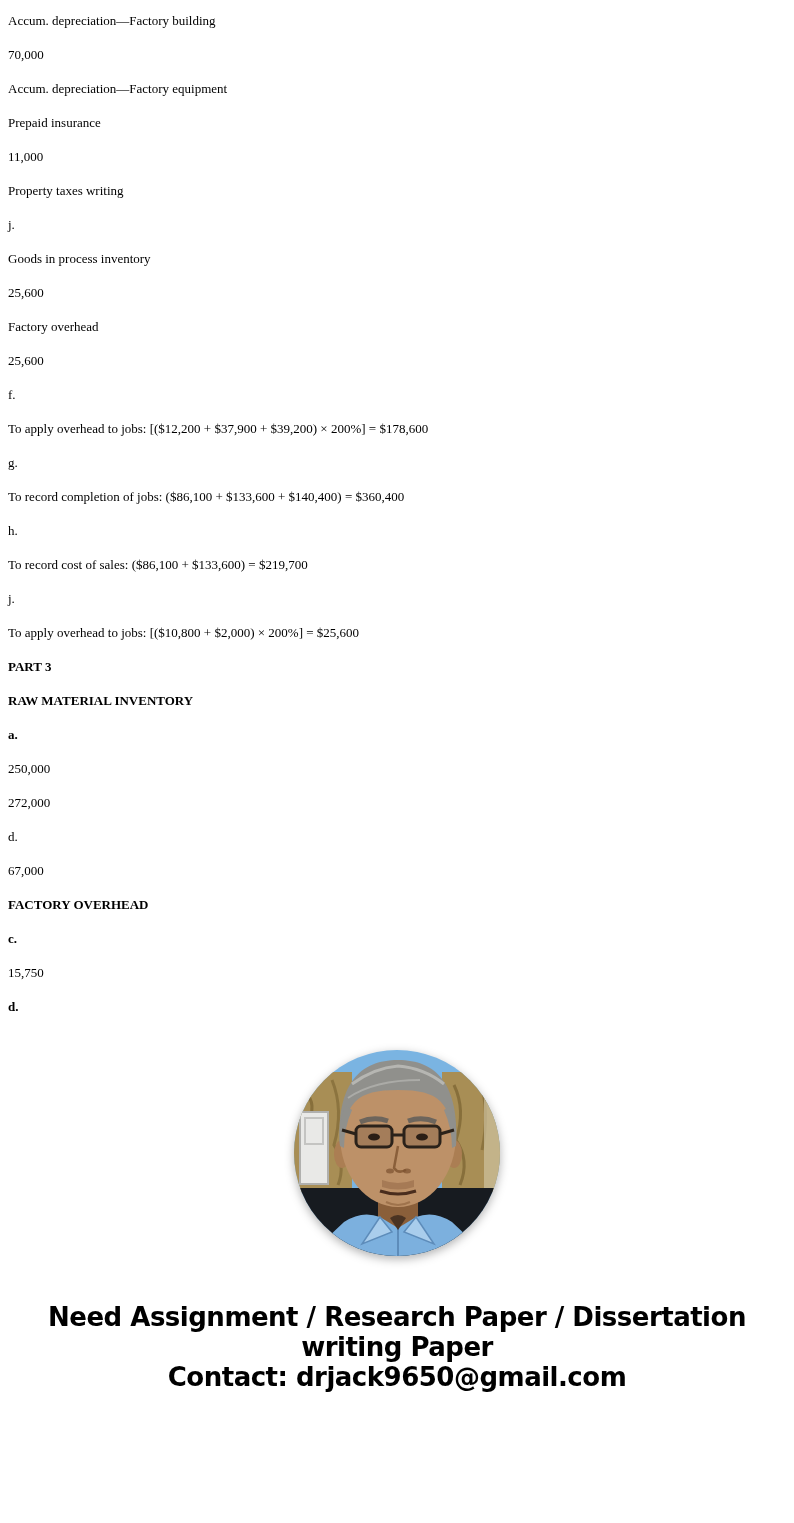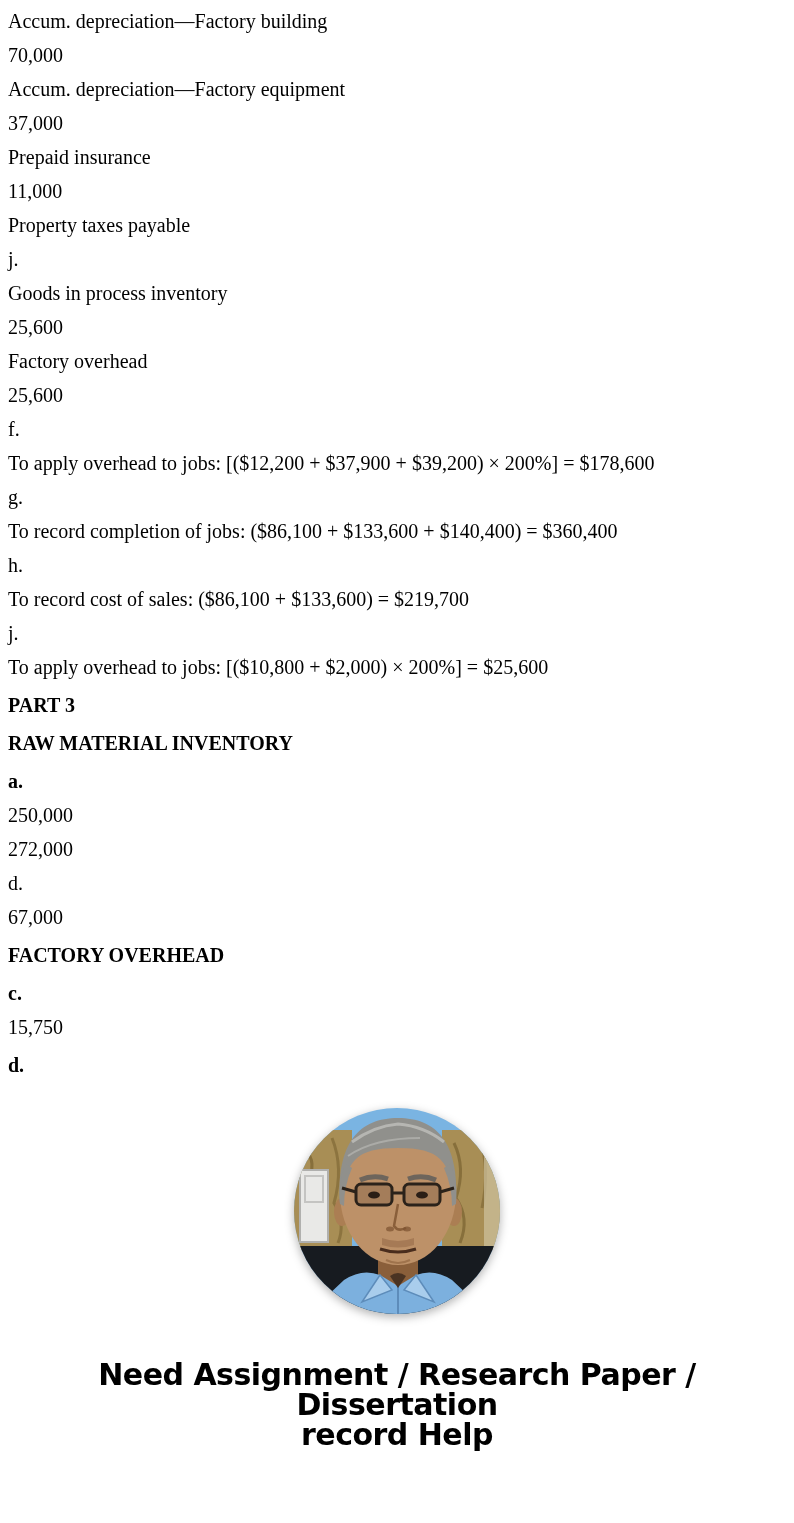--- a/index.html
+++ b/index.html
@@ -11,67 +11,65 @@
     width: 794px;
     min-height: 1523px;
     font-family: "Liberation Serif", serif;
     color: #000000;
   }
   .doc {
     padding: 4px 8px 0 8px;
   }
   .doc-line {
     font-family: "Liberation Serif", serif;
-    font-size: 20px;
+    font-size: 13px;
     line-height: 18px;
     margin: 16px 0;
     color: #000000;
     white-space: nowrap;
   }
   .doc-line:first-of-type {
     margin-top: 8px;
   }
   .doc-line.bold {
     font-weight: bold;
-    margin-top: 20px;
   }
   .avatar-wrap {
     width: 206px;
     height: 206px;
     margin: 34px auto 0 auto;
     border-radius: 50%;
   }
   .avatar-wrap svg {
     display: block;
     filter: drop-shadow(0 3px 5px rgba(0,0,0,0.30));
   }
   .footer {
     margin-top: 46px;
     text-align: center;
   }
   .footer-line {
     font-family: "DejaVu Sans", sans-serif;
     font-weight: 700;
-    font-size: 30px;
+    font-size: 26px;
     line-height: 30px;
     letter-spacing: -0.5px;
     color: #000000;
   }
 </style>
 </head>
 <body>
 
 <div class="doc">
   <p class="doc-line">Accum. depreciation—Factory building</p>
     <p class="doc-line">70,000</p>
     <p class="doc-line">Accum. depreciation—Factory equipment</p>
-    <p class="doc-line">37,000</p>
     <p class="doc-line">Prepaid insurance</p>
     <p class="doc-line">11,000</p>
-    <p class="doc-line">Property taxes payable</p>
+    <p class="doc-line">Property taxes writing</p>
     <p class="doc-line">j.</p>
     <p class="doc-line">Goods in process inventory</p>
     <p class="doc-line">25,600</p>
     <p class="doc-line">Factory overhead</p>
     <p class="doc-line">25,600</p>
     <p class="doc-line">f.</p>
     <p class="doc-line">To apply overhead to jobs: [($12,200 + $37,900 + $39,200) × 200%] = $178,600</p>
     <p class="doc-line">g.</p>
     <p class="doc-line">To record completion of jobs: ($86,100 + $133,600 + $140,400) = $360,400</p>
     <p class="doc-line">h.</p>
@@ -154,14 +152,15 @@
 
       <path d="M86 141 Q104 147 122 141" stroke="#4a2d1d" stroke-width="3" fill="none"></path>
 
       <path d="M92 152 Q104 158 116 152" stroke="#8a5f3a" stroke-width="2" fill="none" opacity="0.6"></path>
     </g>
   </svg>
 </div>
 
 <div class="footer">
   <div class="footer-line">Need Assignment / Research Paper / Dissertation</div>
-    <div class="footer-line">record Help</div>
+    <div class="footer-line">writing Paper</div>
+    <div class="footer-line">Contact: drjack9650@gmail.com</div>
 </div>
 
 </body></html>

